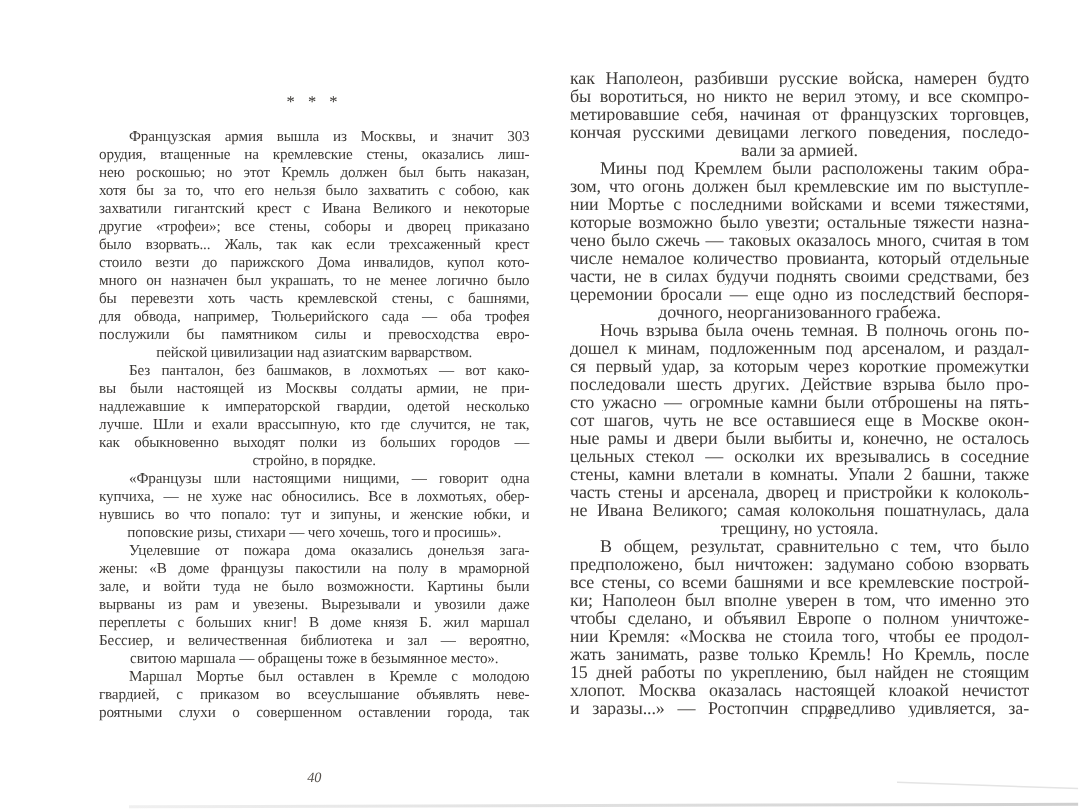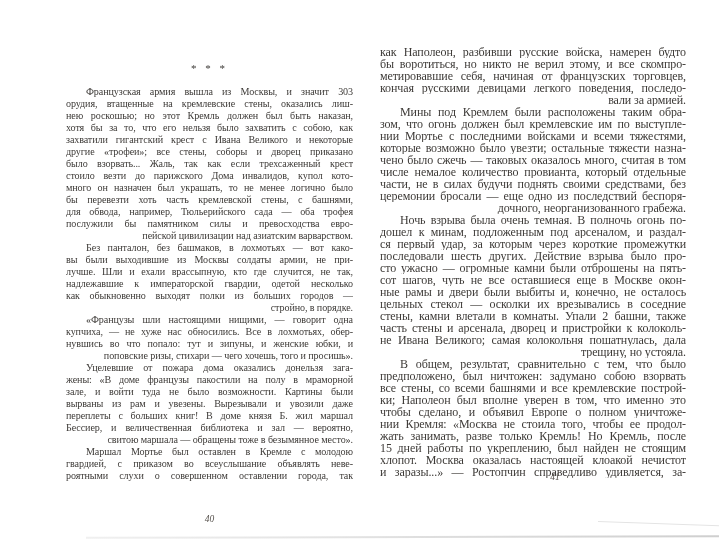--- a/index.html
+++ b/index.html
@@ -37,21 +37,21 @@
     text-align: justify;
     letter-spacing: -0.1px;
   }
   
   .line::after {
     content: "";
     display: inline-block;
     width: 100%;
     height: 0;
   }
-  .line.plast { text-align: right; }
+  .line.plast { text-align: center; }
   .line.plast::after { content: none; }
   .line.pfirst { padding-left: 20px; }
 
   .pagenum {
     position: absolute;
     font-style: italic;
     font-size: 9.5px;
     color: #55504b;
     text-align: center;
   }
@@ -90,23 +90,23 @@
         <div class="line">захватили гигантский крест с Ивана Великого и некоторые</div>
         <div class="line">другие «трофеи»; все стены, соборы и дворец приказано</div>
         <div class="line">было взорвать... Жаль, так как если трехсаженный крест</div>
         <div class="line">стоило везти до парижского Дома инвалидов, купол кото-</div>
         <div class="line">много он назначен был украшать, то не менее логично было</div>
         <div class="line">бы перевезти хоть часть кремлевской стены, с башнями,</div>
         <div class="line">для обвода, например, Тюльерийского сада — оба трофея</div>
         <div class="line">послужили бы памятником силы и превосходства евро-</div>
         <div class="line plast">пейской цивилизации над азиатским варварством.</div>
         <div class="line pfirst">Без панталон, без башмаков, в лохмотьях — вот како-</div>
-        <div class="line">вы были выходившие из Москвы солдаты армии, не при-</div>
+        <div class="line">вы были настоящей из Москвы солдаты армии, не при-</div>
+        <div class="line">надлежавшие к императорской гвардии, одетой несколько</div>
         <div class="line">лучше. Шли и ехали врассыпную, кто где случится, не так,</div>
-        <div class="line">надлежавшие к императорской гвардии, одетой несколько</div>
         <div class="line">как обыкновенно выходят полки из больших городов —</div>
         <div class="line plast">стройно, в порядке.</div>
         <div class="line pfirst">«Французы шли настоящими нищими, — говорит одна</div>
         <div class="line">купчиха, — не хуже нас обносились. Все в лохмотьях, обер-</div>
         <div class="line">нувшись во что попало: тут и зипуны, и женские юбки, и</div>
         <div class="line plast">поповские ризы, стихари — чего хочешь, того и просишь».</div>
         <div class="line pfirst">Уцелевшие от пожара дома оказались донельзя зага-</div>
         <div class="line">жены: «В доме французы пакостили на полу в мраморной</div>
         <div class="line">зале, и войти туда не было возможности. Картины были</div>
         <div class="line">вырваны из рам и увезены. Вырезывали и увозили даже</div>

